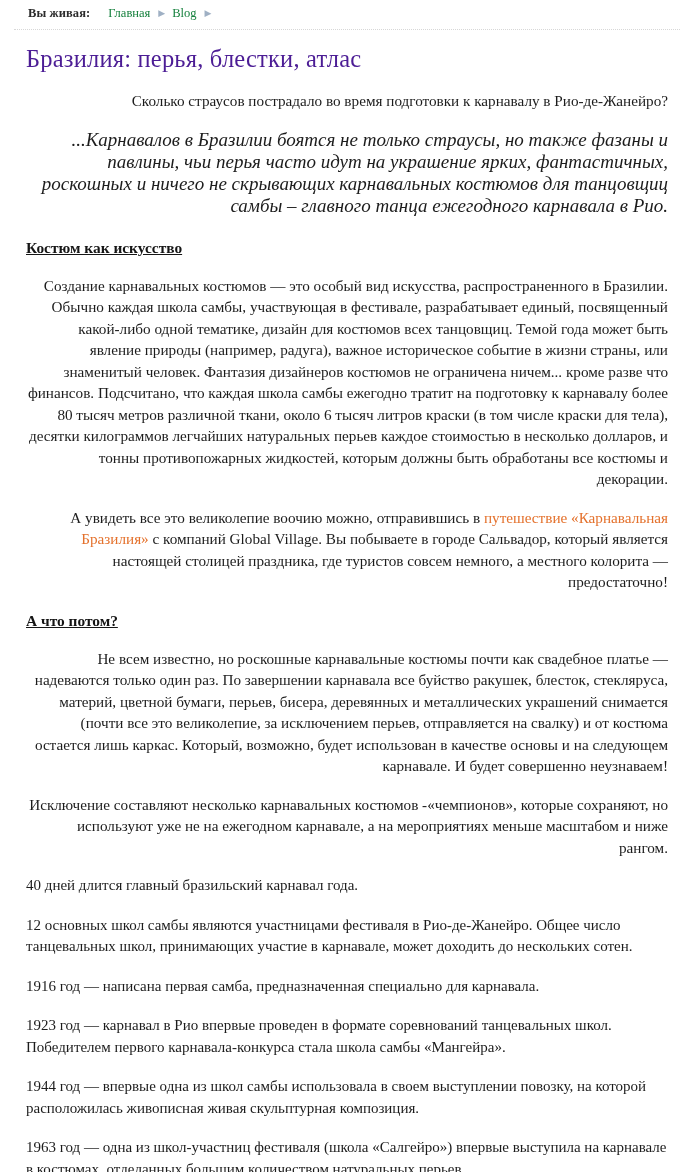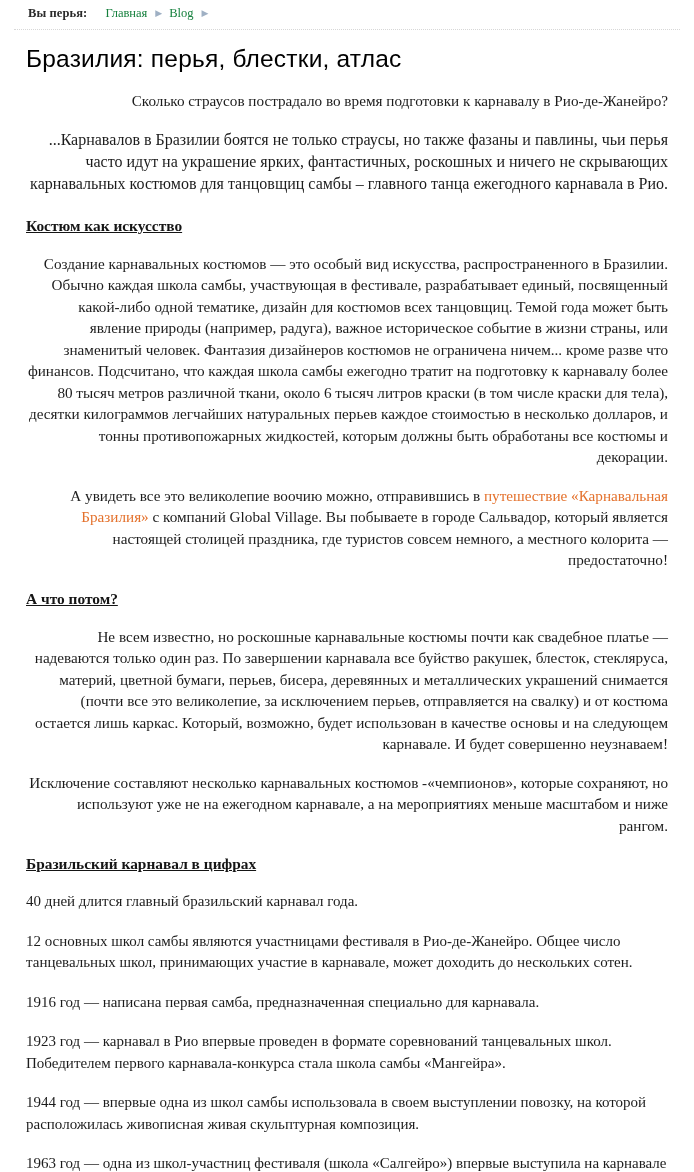--- a/index.html
+++ b/index.html
@@ -54,39 +54,40 @@
     border-top: 1px dotted #d7d7d7;
     margin: 3px 0 14px 0;
   }
 
   
   .content {
     padding: 0 12px 0 12px;
   }
 
   h1.page-title {
-    font-family: Liberation Sans, sans-serif;
+    font-family: Liberation Serif, serif;
     font-weight: 400;
     font-size: 24.5px;
     line-height: 30px;
     letter-spacing: 0.2px;
-    color: #000000;
+    color: #4c1d95;
     margin: 0 0 16px 0;
   }
 
   p.para {
     font-size: 15.2px;
     line-height: 21.5px;
     margin: 0 0 17px 0;
     color: #1c1c1c;
     text-align: right;
   }
 
   p.lead {
-    font-size: 16px;
+    font-style: italic;
+    font-size: 19px;
     line-height: 22px;
     margin: 0 0 20px 0;
   }
 
   h2.section-title {
     font-family: "Liberation Serif", "DejaVu Serif", serif;
     font-weight: bold;
     font-size: 15.4px;
     line-height: 21px;
     margin: 0 0 17px 0;
@@ -106,21 +107,21 @@
     color: #1c1c1c;
   }
   p.fact:last-child { margin-bottom: 0; }
 </style>
 </head>
 <body>
 
 <div class="page">
 
   <nav class="breadcrumb">
-    <span class="bc-label">Вы перья:</span><a href="#" class="bc-link">Главная</a><span class="bc-sep">▶</span><a href="#" class="bc-link">Blog</a><span class="bc-sep">▶</span>
+    <span class="bc-label">Вы живая:</span><a href="#" class="bc-link">Главная</a><span class="bc-sep">▶</span><a href="#" class="bc-link">Blog</a><span class="bc-sep">▶</span>
   </nav>
 
   <div class="divider"></div>
 
   <div class="content">
 
     <h1 class="page-title">Бразилия: перья, блестки, атлас</h1>
 
     <p class="para">Сколько страусов пострадало во время подготовки к карнавалу в Рио-де-Жанейро?</p>
 
@@ -130,21 +131,20 @@
 
     <p class="para">Создание карнавальных костюмов — это особый вид искусства, распространенного в Бразилии. Обычно каждая школа самбы, участвующая в фестивале, разрабатывает единый, посвященный какой-либо одной тематике, дизайн для костюмов всех танцовщиц. Темой года может быть явление природы (например, радуга), важное историческое событие в жизни страны, или знаменитый человек. Фантазия дизайнеров костюмов не ограничена ничем... кроме разве что финансов. Подсчитано, что каждая школа самбы ежегодно тратит на подготовку к карнавалу более 80 тысяч метров различной ткани, около 6 тысяч литров краски (в том числе краски для тела), десятки килограммов легчайших натуральных перьев каждое стоимостью в несколько долларов, и тонны противопожарных жидкостей, которым должны быть обработаны все костюмы и декорации.</p>
 
     <p class="para"><span>А увидеть все это великолепие воочию можно, отправившись в </span><a href="#" class="inline-link">путешествие «Карнавальная Бразилия»</a><span> с компаний Global Village. Вы побываете в городе Сальвадор, который является настоящей столицей праздника, где туристов совсем немного, а местного колорита — предостаточно!</span></p>
 
     <h2 class="section-title">А что потом?</h2>
 
     <p class="para">Не всем известно, но роскошные карнавальные костюмы почти как свадебное платье — надеваются только один раз. По завершении карнавала все буйство ракушек, блесток, стекляруса, материй, цветной бумаги, перьев, бисера, деревянных и металлических украшений снимается (почти все это великолепие, за исключением перьев, отправляется на свалку) и от костюма остается лишь каркас. Который, возможно, будет использован в качестве основы и на следующем карнавале. И будет совершенно неузнаваем!</p>
     <p class="para">Исключение составляют несколько карнавальных костюмов -«чемпионов», которые сохраняют, но используют уже не на ежегодном карнавале, а на мероприятиях меньше масштабом и ниже рангом.</p>
 
-    <h2 class="section-title">Бразильский карнавал в цифрах</h2>
 
     <p class="fact">40 дней длится главный бразильский карнавал года.</p>
     <p class="fact">12 основных школ самбы являются участницами фестиваля в Рио-де-Жанейро. Общее число танцевальных школ, принимающих участие в карнавале, может доходить до нескольких сотен.</p>
     <p class="fact">1916 год — написана первая самба, предназначенная специально для карнавала.</p>
     <p class="fact">1923 год — карнавал в Рио впервые проведен в формате соревнований танцевальных школ. Победителем первого карнавала-конкурса стала школа самбы «Мангейра».</p>
     <p class="fact">1944 год — впервые одна из школ самбы использовала в своем выступлении повозку, на которой расположилась живописная живая скульптурная композиция.</p>
     <p class="fact">1963 год — одна из школ-участниц фестиваля (школа «Салгейро») впервые выступила на карнавале в костюмах, отделанных большим количеством натуральных перьев</p>
 
   </div>
 </div>

